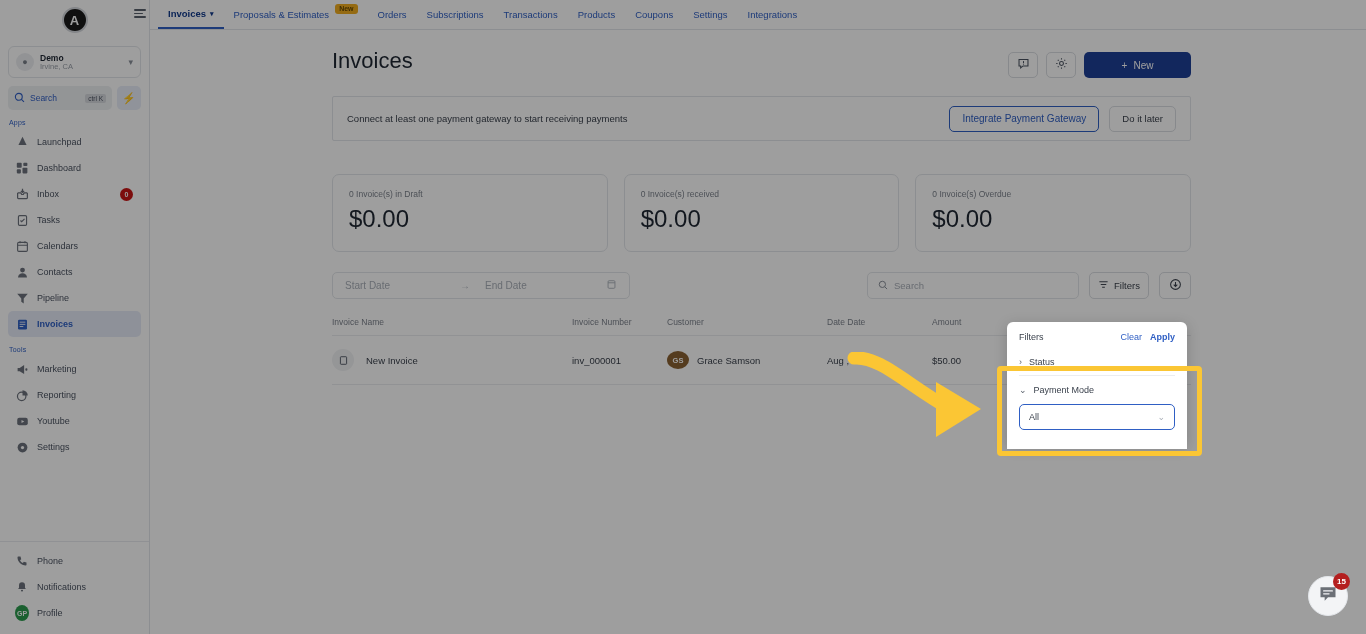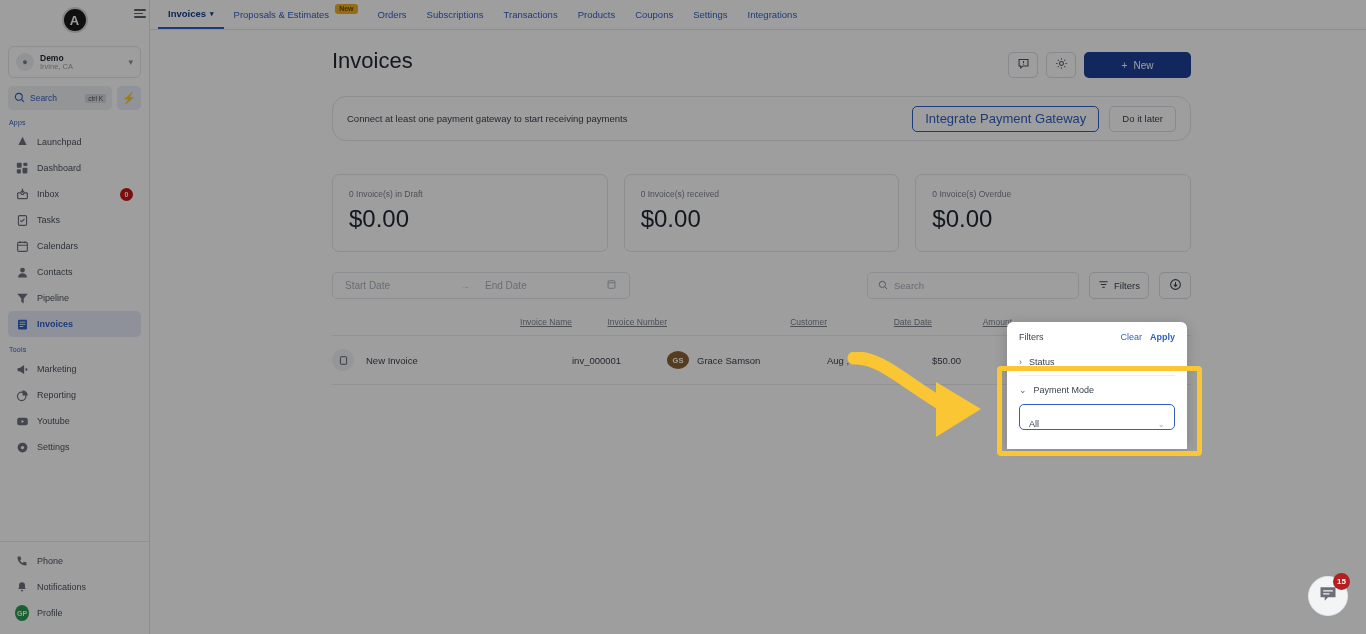--- a/index.html
+++ b/index.html
@@ -138,27 +138,27 @@
     display: flex; align-items: center; justify-content: center; background: #fff;
     color: #4a5260;
   }
   .new-btn {
     height: 26px; min-width: 107px; background: #1e3f96; color: #fff;
     border-radius: 5px; display: flex; align-items: center; justify-content: center;
     gap: 6px; font-size: 10px;
   }
 
   .gw-banner {
-    margin: 18px 175px 0 182px; border: 1px solid #e3e6ea; border-radius: 14px;
+    margin: 18px 175px 0 182px; border: 1px solid #e3e6ea; border-radius: 2px;
     height: 45px; display: flex; align-items: center; padding: 0 14px; gap: 10px;
   }
   .gw-text { flex: 1; font-size: 9.5px; color: #3b424d; }
   .gw-primary {
     height: 26px; padding: 0 12px; border: 1px solid #2f5fc4; border-radius: 5px;
-    color: #2f5fc4; font-size: 13px; display:flex; align-items:center; background:#fff;
+    color: #2f5fc4; font-size: 10px; display:flex; align-items:center; background:#fff;
   }
   .gw-secondary {
     height: 26px; padding: 0 12px; border: 1px solid #dadde2; border-radius: 5px;
     color: #3b424d; font-size: 9.5px; display:flex; align-items:center; background:#fff;
   }
 
   .stats-row {
     margin: 33px 175px 0 182px; display: flex; gap: 16px;
   }
   .stat-card {
@@ -190,22 +190,22 @@
     font-size: 9.5px; color: #3b424d; background:#fff;
   }
   .download-btn {
     width: 32px; height: 27px; border: 1px solid #dadde2; border-radius: 5px;
     display: flex; align-items: center; justify-content: center;
     color: #3b424d; background:#fff;
   }
 
   table.inv-table { width: 100%; border-collapse: collapse; margin-top: 10px; }
   table.inv-table th {
-    text-align: right; font-size: 8.5px; color: #7c828c; font-weight: normal;
-    padding: 8px 0; border-bottom: 1px solid #eaecef; text-decoration: underline;
+    text-align: left; font-size: 8.5px; color: #7c828c; font-weight: normal;
+    padding: 8px 0; border-bottom: 1px solid #eaecef;
   }
   table.inv-table td {
     padding: 13px 0; font-size: 9.5px; color: #3b424d;
     border-bottom: 1px solid #eaecef;
   }
   .cell-name { display: flex; align-items: center; gap: 12px; }
   .doc-ico {
     width: 22px; height: 22px; border-radius: 50%; background: #f1f2f4;
     display:flex; align-items:center; justify-content:center; color:#4a5260;
   }
@@ -235,21 +235,21 @@
   .fp-clear { font-size: 9px; color: #2f5fc4; margin-right: 8px; }
   .fp-apply { font-size: 9px; color: #2f5fc4; font-weight: bold; }
   .fp-section {
     display: flex; align-items: center; gap: 7px; padding: 7px 12px;
     font-size: 9px; color: #3b424d;
   }
   .fp-divider { height: 1px; background: #ebedf0; margin: 2px 12px; }
   .fp-select-wrap { padding: 2px 12px 14px 12px; }
   .fp-select {
     height: 26px; border: 1px solid #2f5fc4; border-radius: 5px;
-    display: flex; align-items: flex-end; padding: 0 9px;
+    display: flex; align-items: center; padding: 0 9px;
     font-size: 9px; color: #3b424d; background: #fff;
   }
   .fp-select .sel-val { flex: 1; }
   .fp-select .sel-chev { color: #a9afb8; font-size: 9px; }
   .chev-r, .chev-d { color: #5a616c; font-size: 9px; display:inline-block; }
 
   
   #highlight-box {
     position: absolute; left: 997px; top: 366px; width: 205px; height: 90px;
     border: 5px solid #fbc634; border-radius: 4px;

